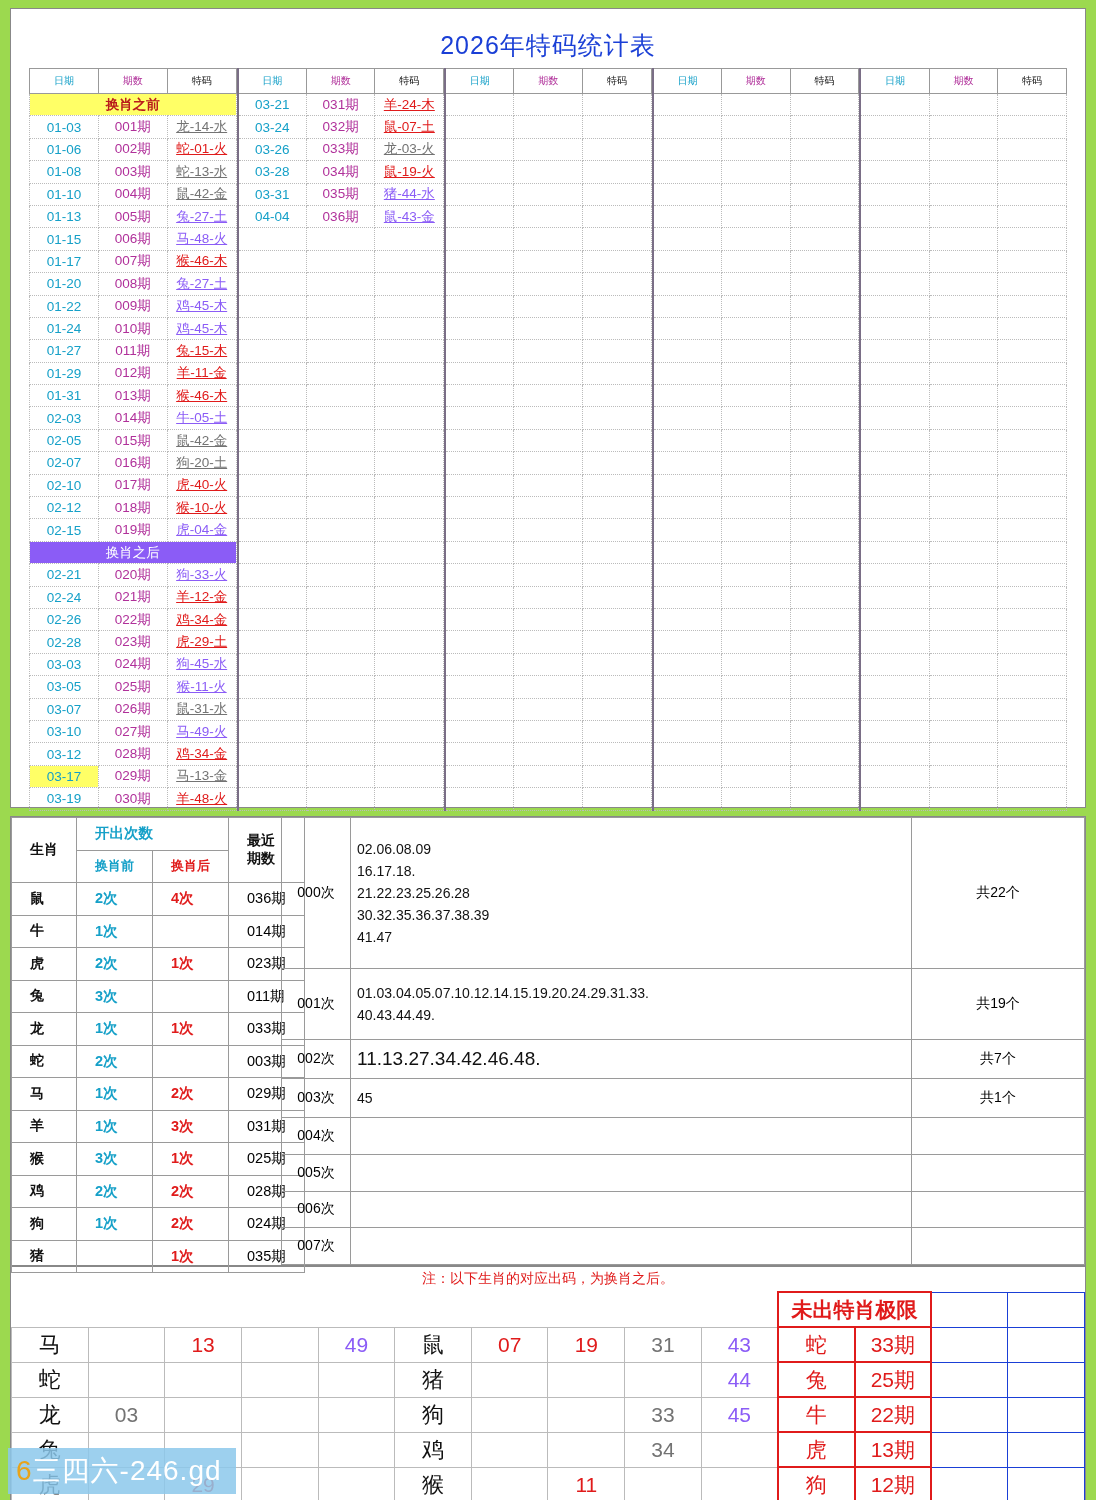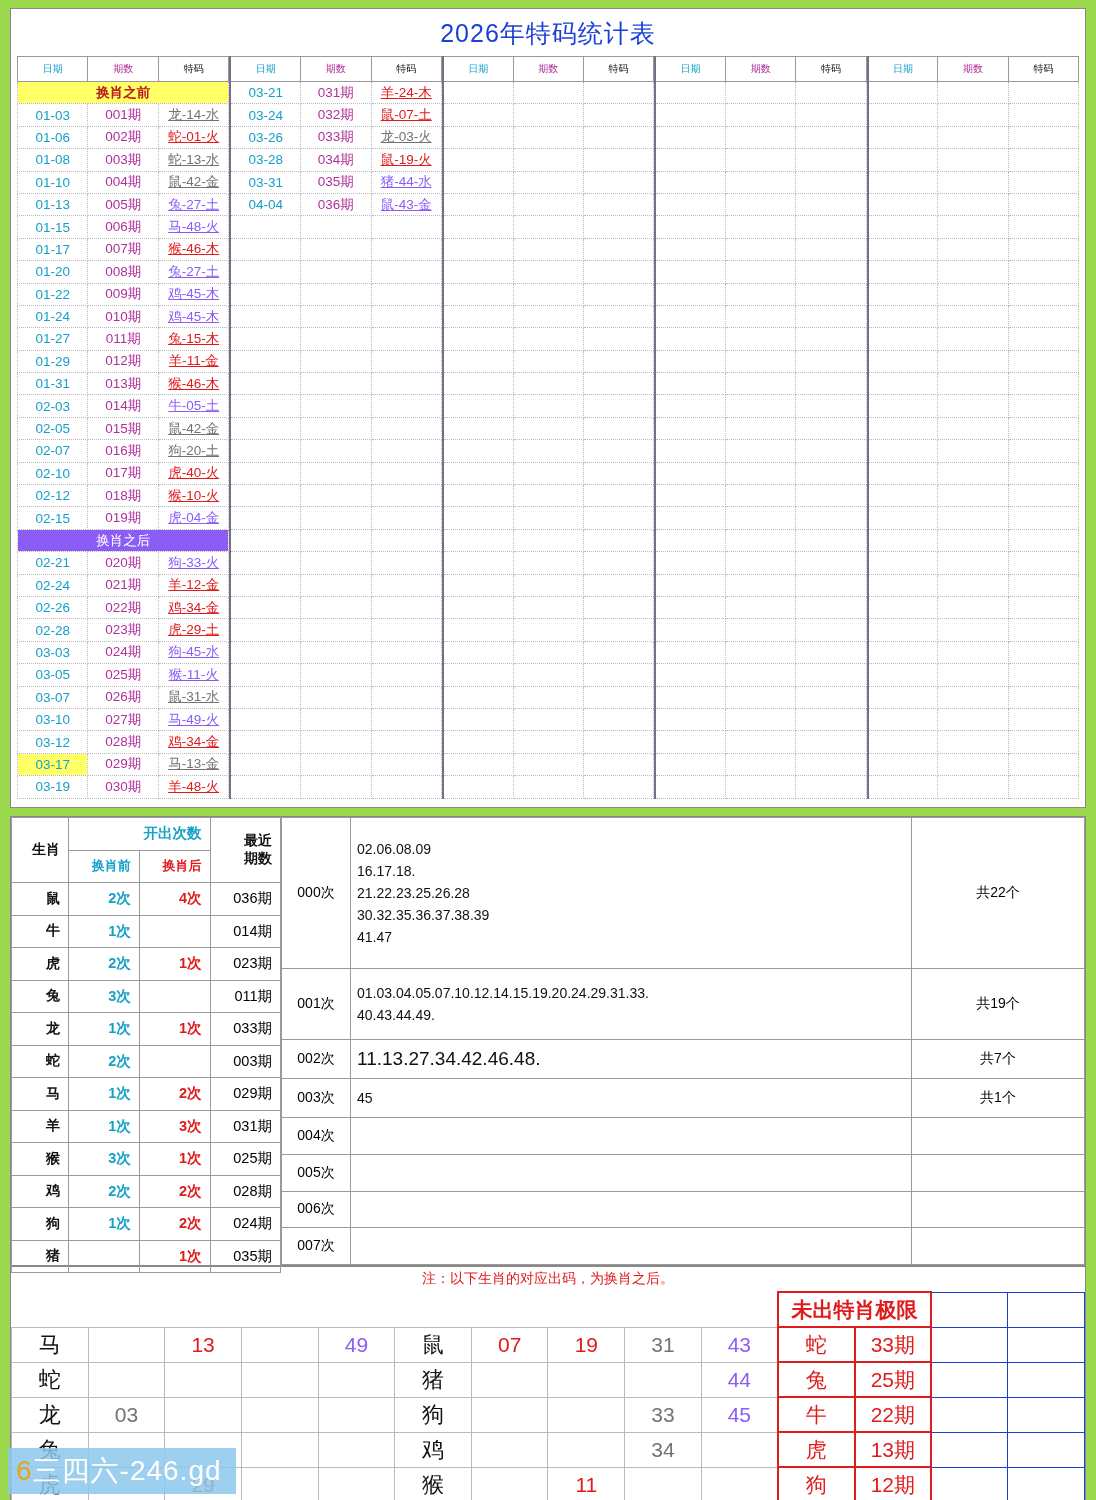--- a/index.html
+++ b/index.html
@@ -14,21 +14,21 @@
     background:#9cd94f;
     box-sizing:border-box;
     padding:8px 10px;
   }
   .panel{
     background:#ffffff;
     border:1px solid #888;
     box-sizing:border-box;
   }
   
-  .top-panel{height:800px;padding:0;position:relative;}
+  .top-panel{height:800px;padding:12px;position:relative;}
   .title{
     text-align:center;
     font-size:25px;
     color:#1a3fd6;
     padding:8px 0 6px 0;
     letter-spacing:1px;
   }
   table{border-collapse:collapse;}
   .grid{width:100%;table-layout:fixed;}
   .grid td,.grid th{
@@ -65,23 +65,23 @@
   .c-blue{color:#737373;}
   .c-green{color:#8b5cf6;}
   .underline{text-decoration:underline;}
 
   
   .mid-panel{margin-top:8px;height:450px;padding:0;display:flex;}
   .zodiac-tbl{border-collapse:collapse;}
   .zodiac-tbl td{
     border:1px solid #9a9a9a;
     font-size:14.5px;
-    text-align:right;
+    text-align:left;
     height:31.5px;
-    padding:0 8px;
+    padding:0 18px;
     white-space:nowrap;
   }
   .zodiac-tbl .zh{font-size:14px;font-weight:bold;color:#111;}
   .z-before{color:#15a0c8;font-weight:bold;}
   .z-after{color:#e01b1b;font-weight:bold;}
   .cnt-tbl{border-collapse:collapse;width:100%;height:100%;}
   .cnt-tbl td{border:1px solid #9a9a9a;font-size:14px;padding:2px 6px;vertical-align:middle;}
   .cnt-num{width:56px;text-align:center;font-size:13.5px;}
   .cnt-sum{width:160px;text-align:center;font-size:16px;}
   .nums{font-size:17px;line-height:22px;color:#111;}

